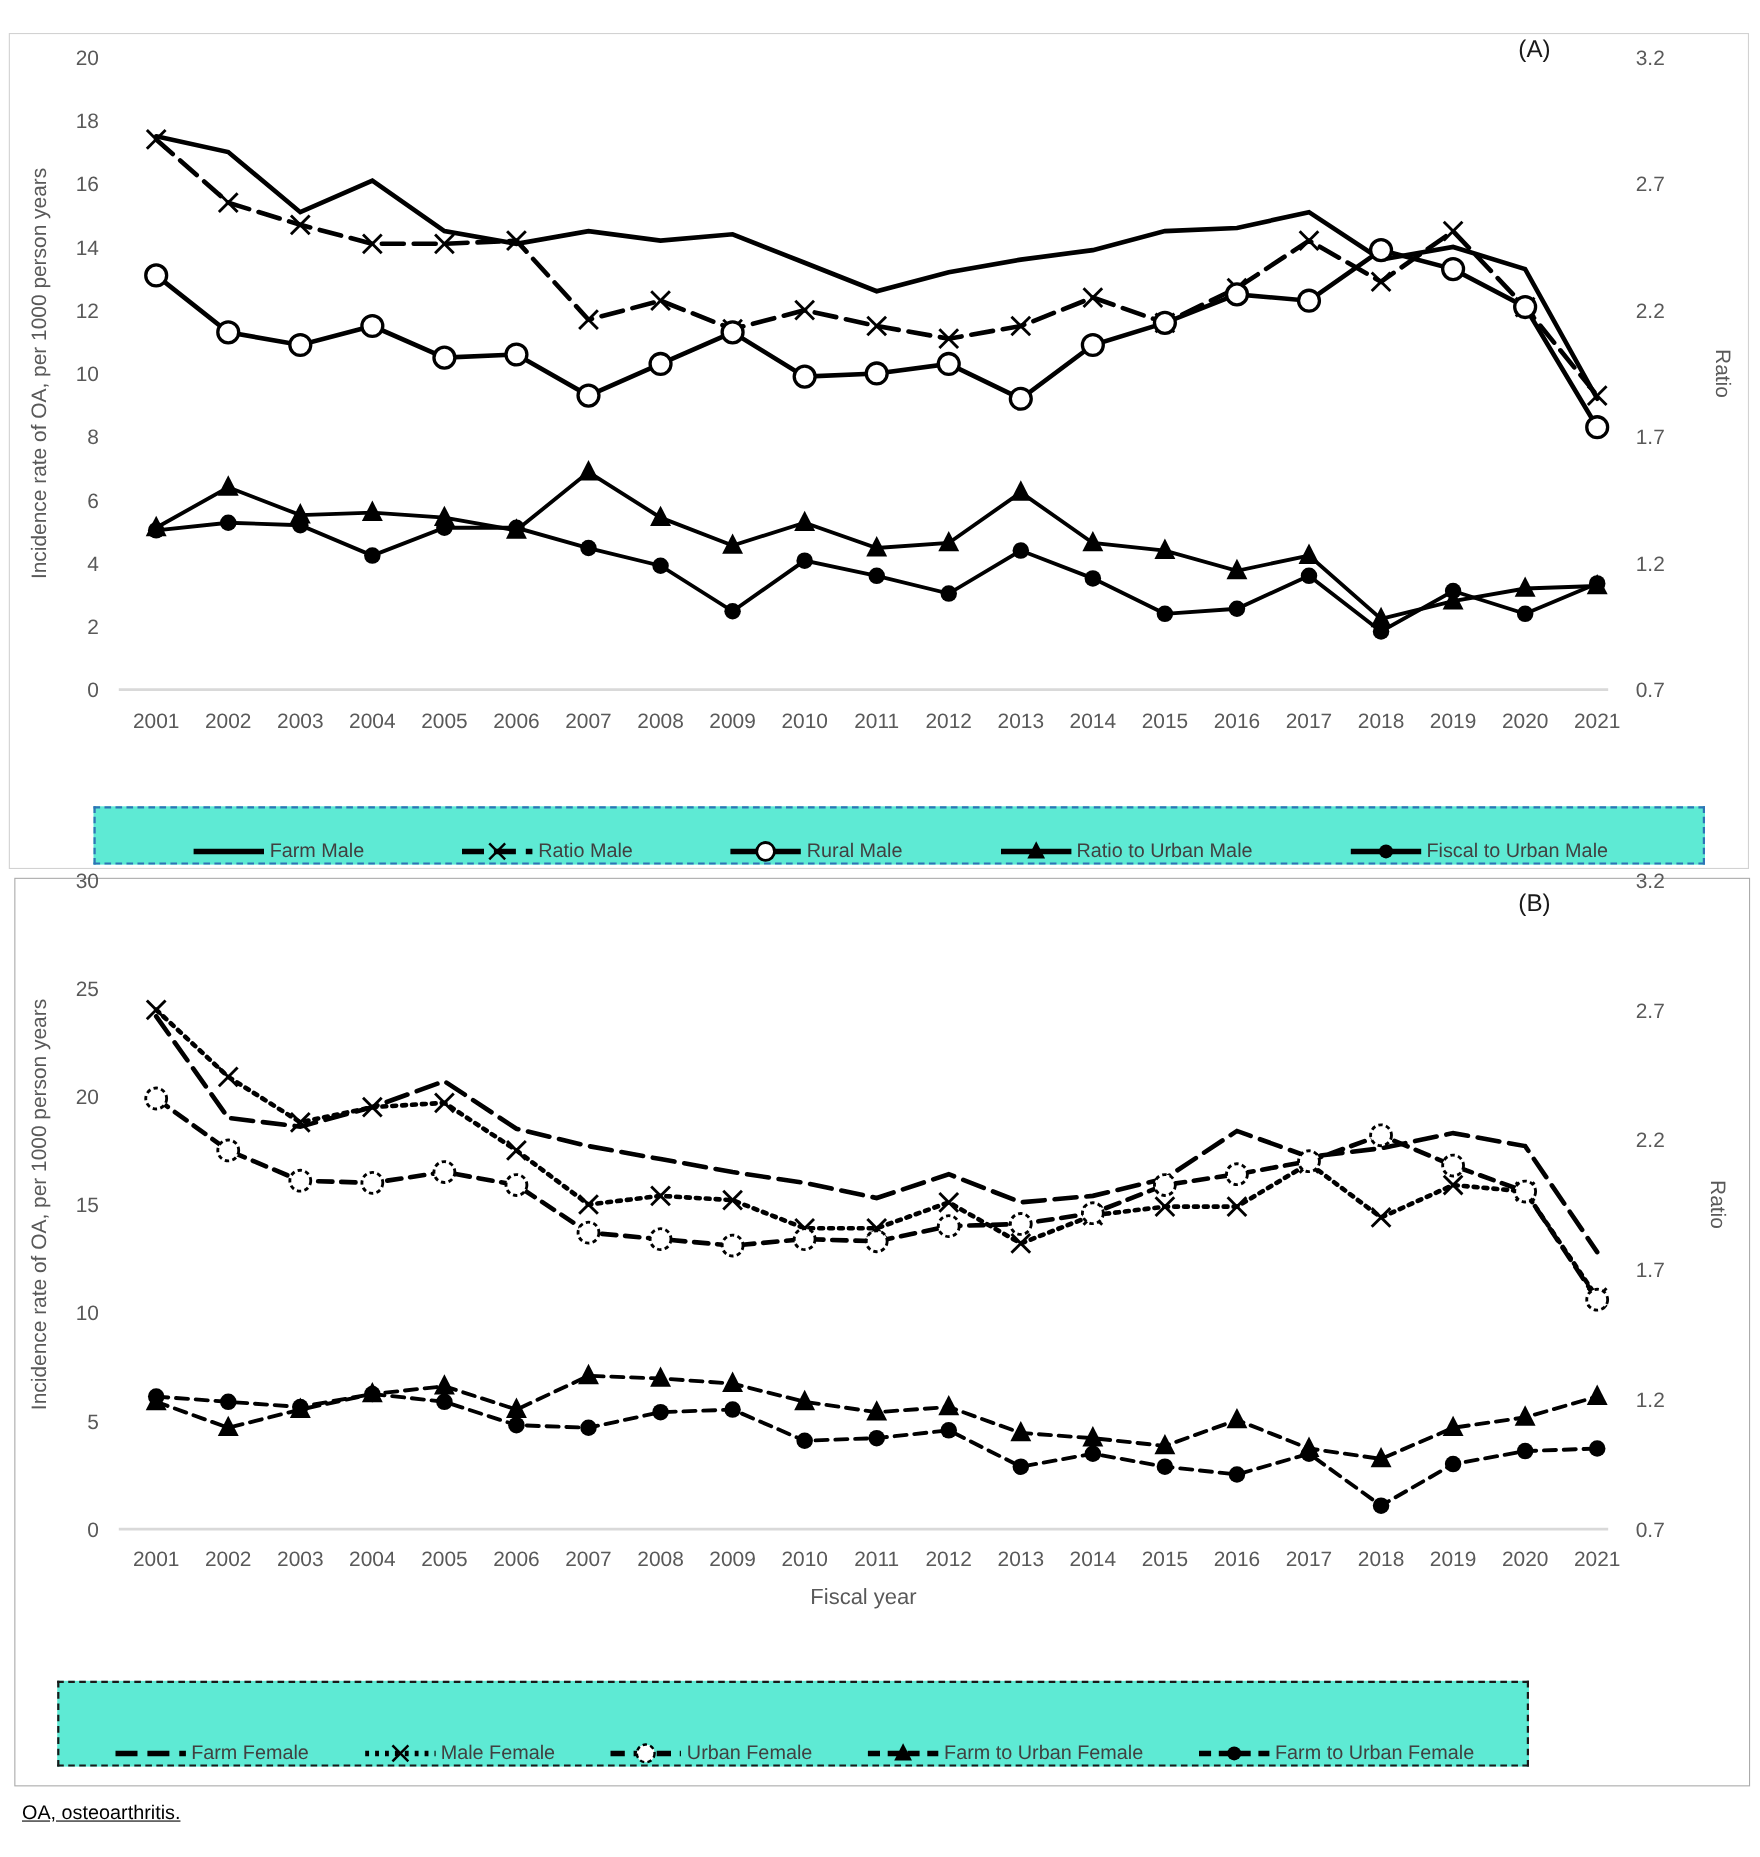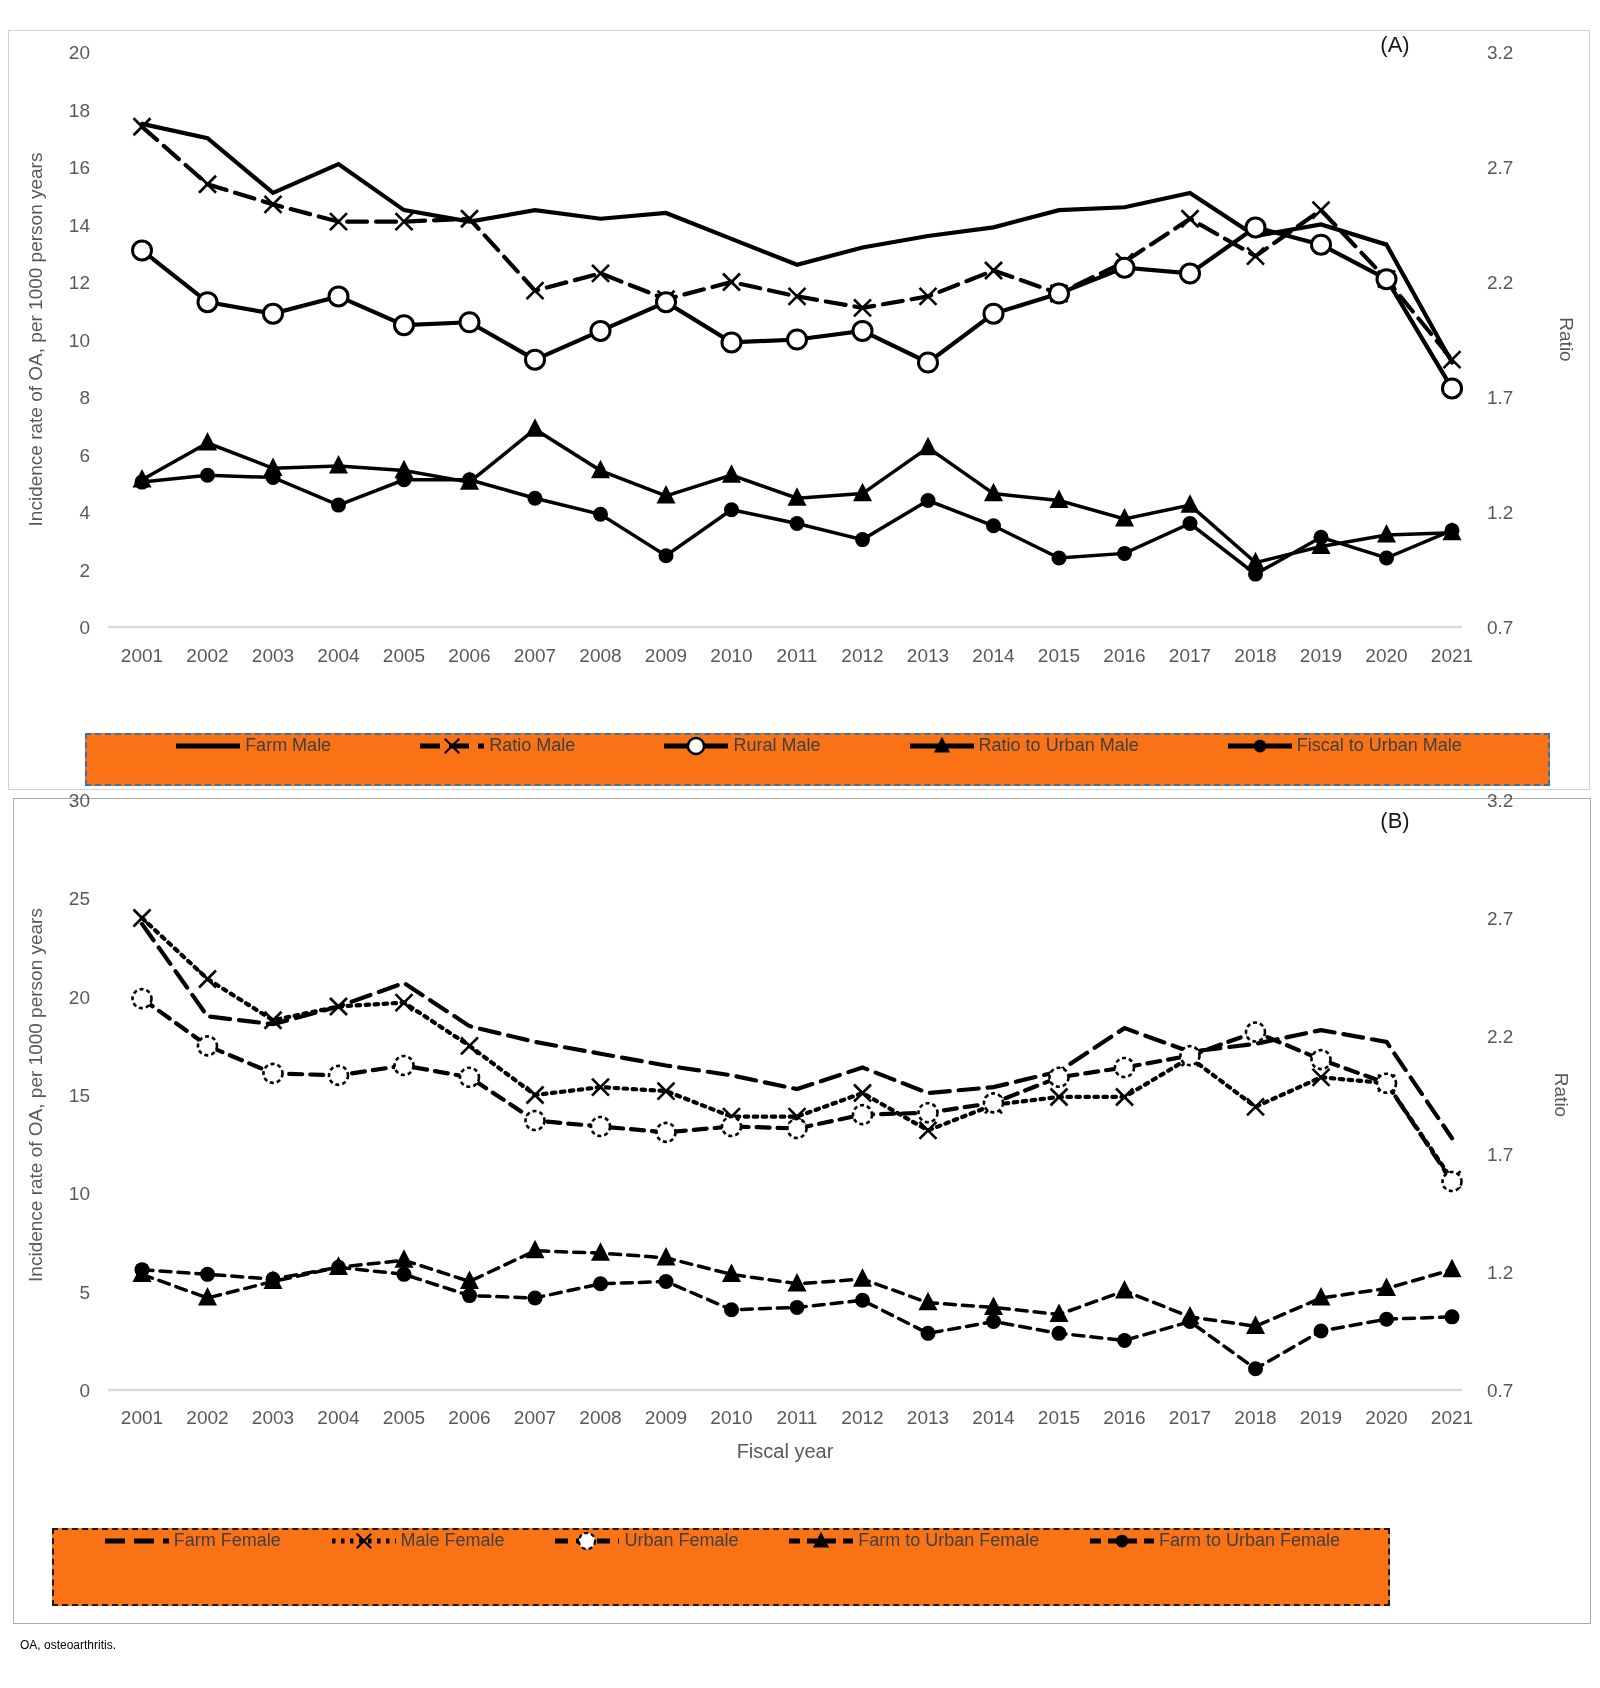--- a/index.html
+++ b/index.html
@@ -4,28 +4,28 @@
 <style>
   html,body{margin:0;padding:0;background:#fff;}
   .figure{position:relative;width:1600px;height:1688px;background:#fff;
           font-family:"Liberation Sans", sans-serif;overflow:hidden;}
   .panel-frame{position:absolute;background:#fff;}
   .frame-a{left:8px;top:30px;width:1580px;height:758px;border:1px solid #d2d2d2;}
   .frame-b{left:13px;top:798px;width:1576px;height:824px;border:1px solid #ababab;}
   svg.chart{position:absolute;left:0;overflow:visible;}
   #chartA{top:0;}
   #chartB{top:790px;}
-  .legend{position:absolute;display:flex;align-items:flex-start;justify-content:space-evenly;
-          background:#f97316;box-sizing:border-box;}
+  .legend{position:absolute;display:flex;align-items:flex-end;justify-content:space-evenly;
+          background:#5eead4;box-sizing:border-box;}
   .legend-a{left:85px;top:733px;width:1465px;height:53px;border:2px dashed #2e74b5;}
   .legend-b{left:52px;top:1528px;width:1338px;height:78px;border:2px dashed #1a1a1a;}
   .legend-item{display:flex;align-items:center;}
   .legend-label{font-size:18px;color:#404040;margin-left:2px;white-space:nowrap;}
   .swatch{width:70px;height:20px;overflow:visible;}
-  .footnote{position:absolute;left:20px;top:1638px;font-size:12px;color:#000;}
+  .footnote{position:absolute;left:20px;top:1638px;font-size:18px;color:#000;text-decoration:underline;}
 </style>
 </head>
 <body>
 
 <div class="figure">
   <div class="panel-frame frame-a"></div>
   <div class="panel-frame frame-b"></div>
 
   <svg id="chartA" class="chart" width="1600" height="790" viewBox="0 0 1600 790">
       <line x1="108" y1="627" x2="1462" y2="627" stroke="#d9d9d9" stroke-width="2.5"></line>

